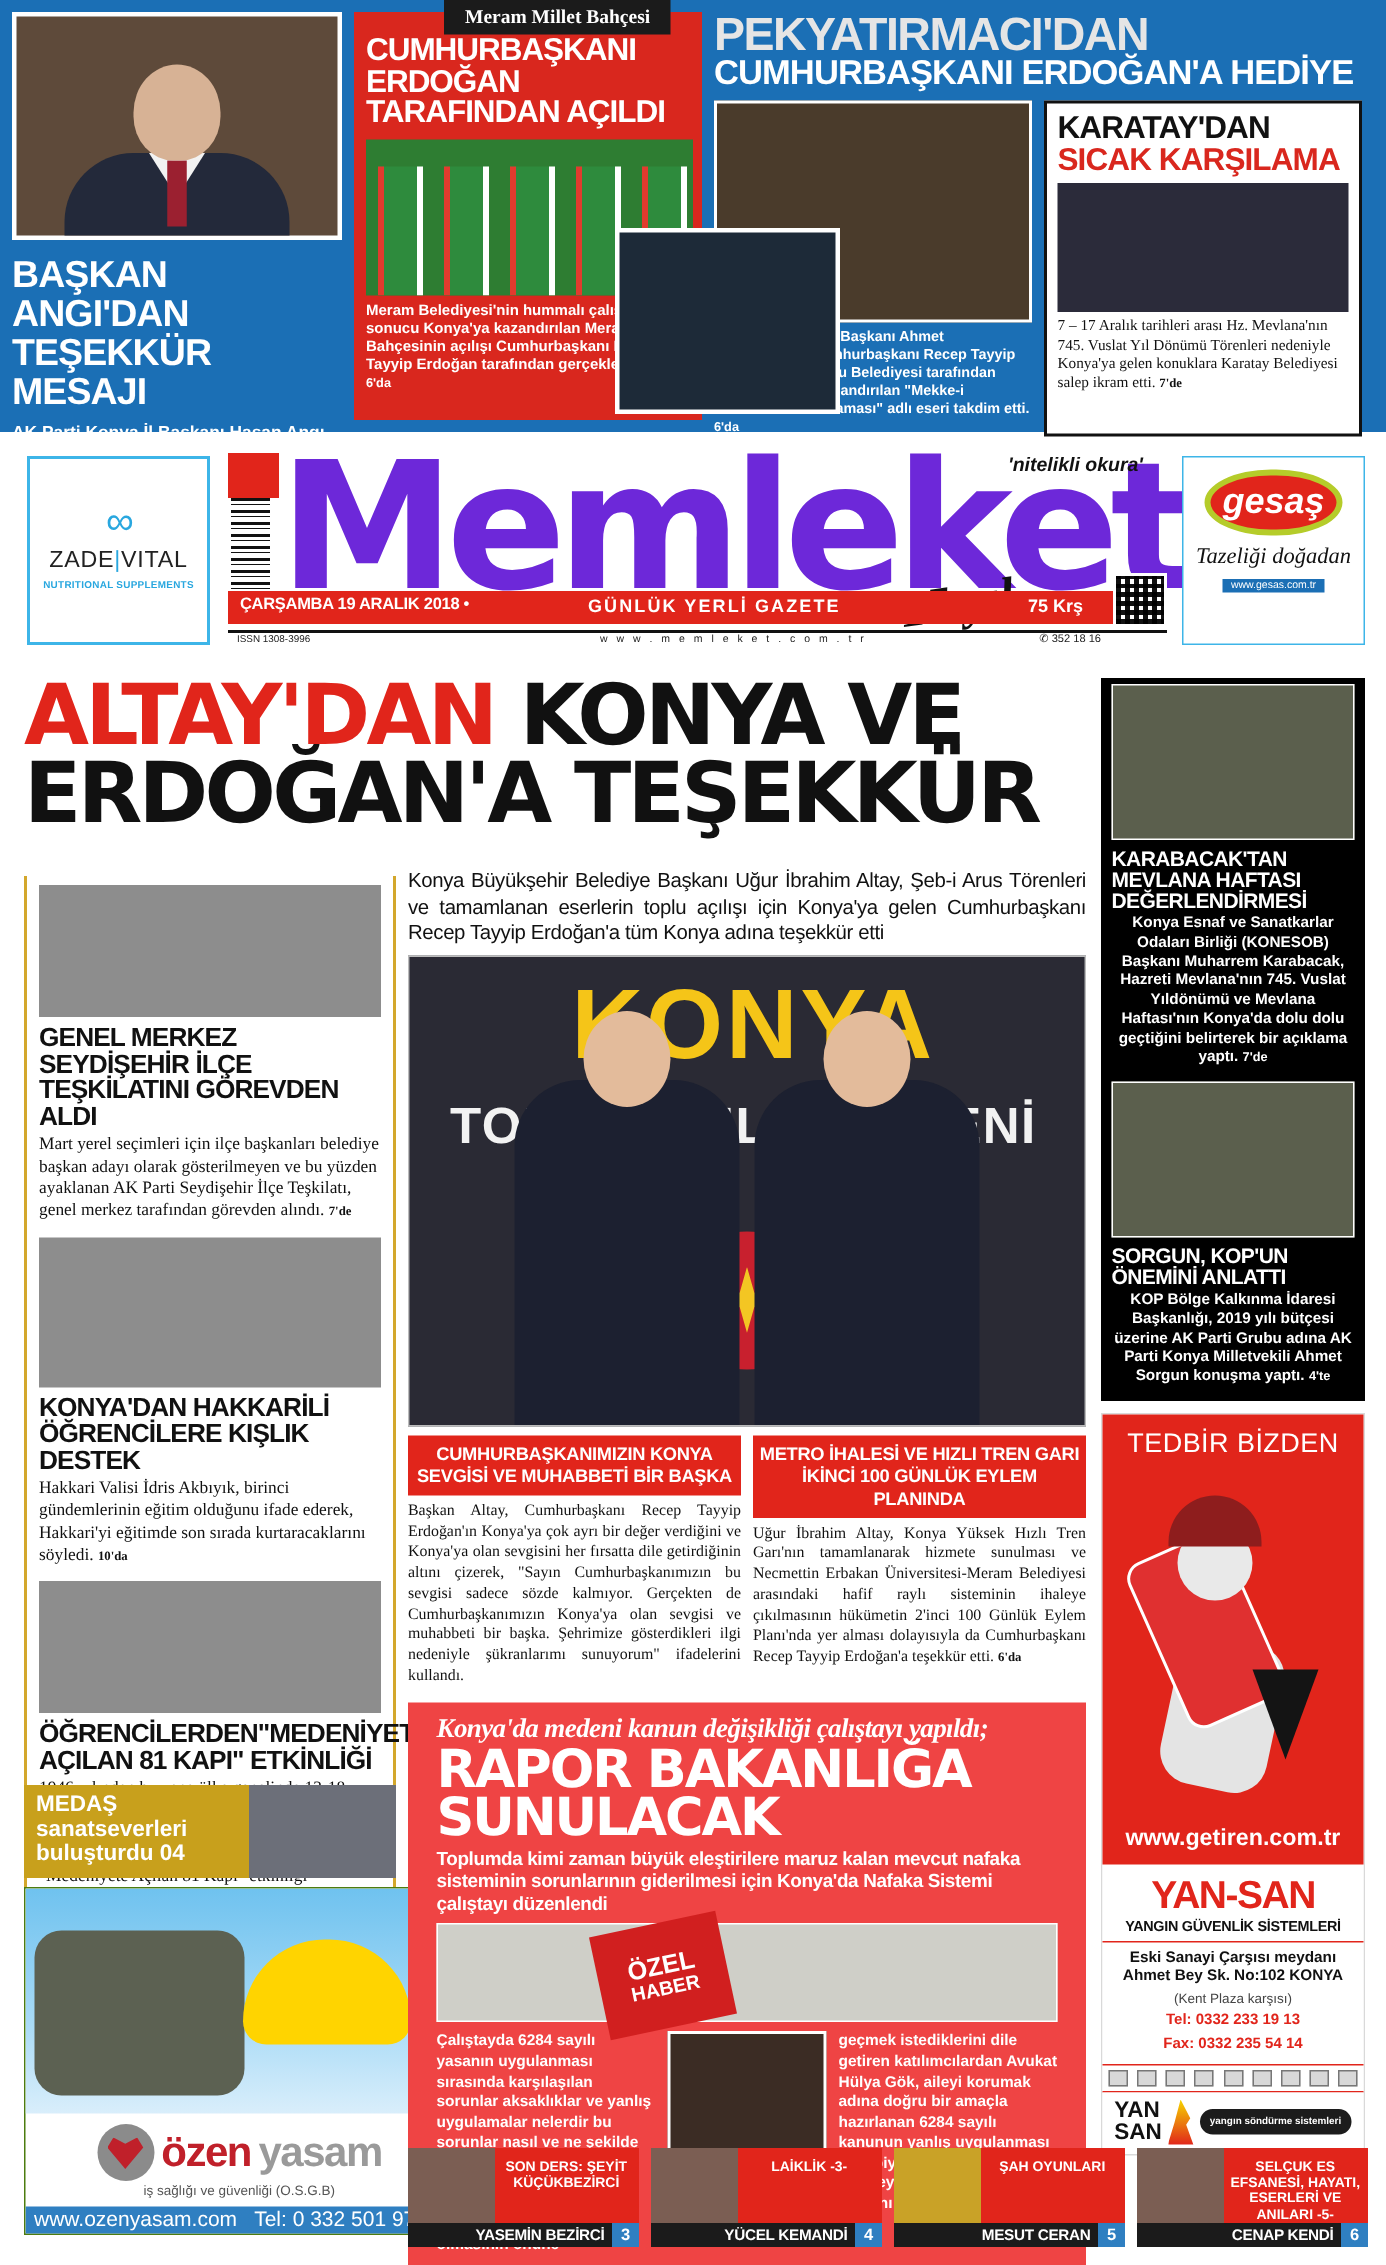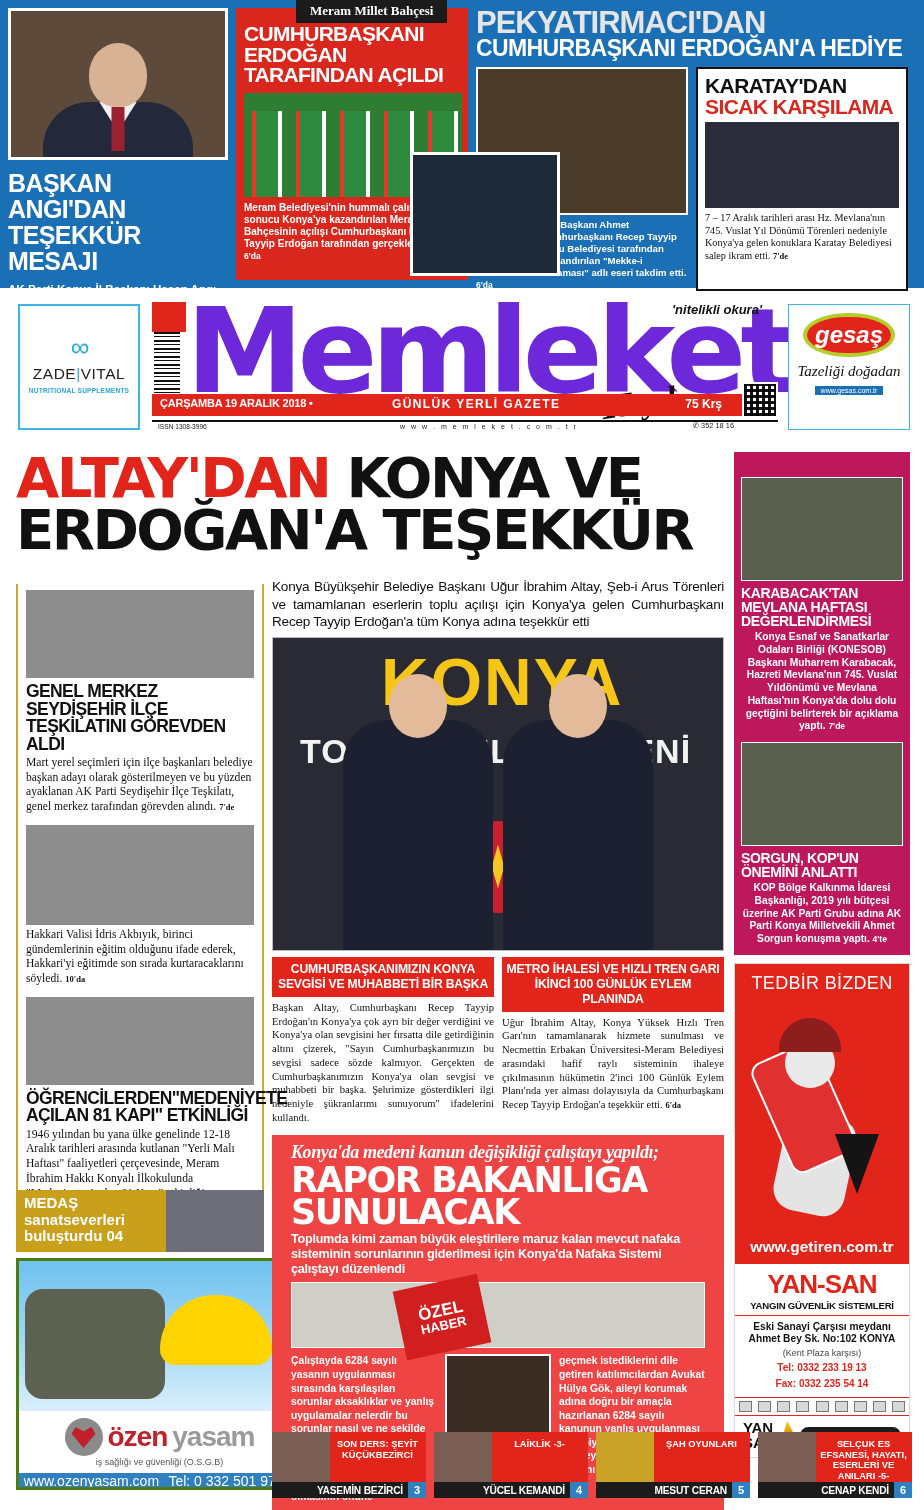--- a/index.html
+++ b/index.html
@@ -94,21 +94,21 @@
   .colL { position:absolute; left:16px; top:584px; width:248px; border:2px solid #d3a72c; border-top:none; padding:6px 8px 8px; }
   .colL .ph { width:100%; background:#8d8d8d; }
   .colL h3 { font-size:17.5px; font-weight:bold; line-height:1.0; letter-spacing:-0.6px; margin-top:5px; color:#111;}
   .colL p { font-family:"Liberation Serif",serif; font-size:11.6px; line-height:1.27; margin-top:3px; color:#111;}
   .colL .sp { height:10px; }
 
   .medas { position:absolute; left:16px; top:1190px; width:248px; height:62px; background:#c8a01c; display:flex; }
   .medas .txt { width:150px; color:#fff; font-weight:bold; font-size:15px; line-height:1.1; padding:5px 0 0 8px;}
   .medas .ph  { flex:1; background:#6c6f79; }
 
-  .ozen { position:absolute; left:16px; top:1258px; width:287px; height:232px; border:3px solid #4d7c0f; background:#fff; overflow:hidden;}
+  .ozen { position:absolute; left:16px; top:1258px; width:287px; height:232px; border:1px solid #4d7c0f; background:#fff; overflow:hidden;}
   .ozen .sky { height:150px; background:linear-gradient(180deg,#6fc2ef 0%,#a9dbf6 60%,#d9eefb 100%); position:relative;}
   .ozen .helm{ position:absolute; right:28px; top:34px; width:112px; height:70px; background:#ffd400; border-radius:56px 56px 16px 16px;}
   .ozen .arm { position:absolute; left:6px; top:28px; width:140px; height:110px; background:#5c6152; border-radius:18px;}
   .ozen .logo{ height:52px; display:flex; align-items:center; justify-content:center; gap:5px; }
   .ozen .gear{ width:38px; height:38px; border-radius:50%; background:#8b8b8b; position:relative;}
   .ozen .heart{ position:absolute; left:7px; top:9px; width:24px; height:21px; background:#c0202a; clip-path:polygon(50% 100%,0 32%,17% 0,50% 20%,83% 0,100% 32%);}
   .ozen .w1 { font-size:28px; font-weight:bold; color:#c0202a; letter-spacing:-1px;}
   .ozen .w2 { font-size:28px; font-weight:bold; color:#9a9a9a; letter-spacing:-1px;}
   .ozen .sub{ text-align:center; font-size:9px; color:#555; margin-top:-6px;}
   .ozen .bar{ height:26px; background:#2f7fc1; color:#fff; display:flex; align-items:flex-start; justify-content:space-around; font-size:14px; margin-top:6px;}
@@ -138,21 +138,21 @@
   .teal .grid { display:flex; gap:8px; margin-top:6px; position:relative;}
   .teal .gcol { flex:1; color:#fff; font-size:10.3px; line-height:1.32; font-weight:bold;}
   .teal .gph { width:106px; height:108px; background:#3b2c24; border:2px solid #fff; align-self:flex-start;}
   .ozel { position:absolute; left:108px; top:-72px; width:86px; height:70px; background:#d11f1f; color:#fff;
           font-weight:bold; font-size:17px; transform:rotate(-12deg); display:flex; flex-direction:column;
           align-items:center; justify-content:center; line-height:1; z-index:6; }
   .ozel small{ font-size:13px; }
 
   
   .colR { position:absolute; left:734px; top:452px; width:176px; }
-  .orangeBox { background:#be185d; padding:25px 7px 9px; }
+  .orangeBox { background:#000000; padding:4px 7px 9px; }
   .orangeBox .ph { width:100%; height:104px; background:#5b5f4d; border:1px solid #fff;}
   .orangeBox h4 { color:#fff; font-weight:bold; font-size:14px; line-height:1.0; margin-top:5px; letter-spacing:-0.4px;}
   .orangeBox p { color:#fff; font-size:10.2px; line-height:1.25; margin-top:3px; font-weight:600;text-align:center;}
   .orangeBox .sp { height:9px; }
 
   .yansan { margin-top:8px; border:1px solid #d9d9d9; }
   .ys-red { background:#e1251b; height:300px; position:relative; }
   .ys-title { color:#fff; font-size:18px; text-align:center; padding-top:9px; letter-spacing:0.3px;}
   .ys-ext { position:absolute; left:34px; top:84px; width:70px; height:120px; background:#e03030; border-radius:12px; transform:rotate(-24deg); border:2px solid #fff;}
   .ys-helm{ position:absolute; left:44px; top:54px; width:62px; height:34px; background:#8e1d1d; border-radius:34px 34px 0 0;}
@@ -289,20 +289,21 @@
     </div>
     <div class="hm-l2">ERDOĞAN'A TEŞEKKÜR</div>
   </div>
 
   <div class="colL">
     <div class="ph" style="height:88px"></div>
     <h3>GENEL MERKEZ SEYDİŞEHİR İLÇE TEŞKİLATINI GÖREVDEN ALDI</h3>
     <p><span>Mart yerel seçimleri için ilçe başkanları belediye başkan adayı olarak gösterilmeyen ve bu yüzden ayaklanan AK Parti Seydişehir İlçe Teşkilatı, genel merkez tarafından görevden alındı.</span> <span class="pg">7'de</span></p>
     <div class="sp"></div>
     <div class="ph" style="height:100px"></div>
+    <h3>KONYA'DAN HAKKARİLİ ÖĞRENCİLERE KIŞLIK DESTEK</h3>
     <p><span>Hakkari Valisi İdris Akbıyık, birinci gündemlerinin eğitim olduğunu ifade ederek, Hakkari'yi eğitimde son sırada kurtaracaklarını söyledi.</span> <span class="pg">10'da</span></p>
     <div class="sp"></div>
     <div class="ph" style="height:88px"></div>
     <h3>ÖĞRENCİLERDEN"MEDENİYETE AÇILAN 81 KAPI" ETKİNLİĞİ</h3>
     <p><span>1946 yılından bu yana ülke genelinde 12-18 Aralık tarihleri arasında kutlanan "Yerli Malı Haftası" faaliyetleri çerçevesinde, Meram İbrahim Hakkı Konyalı İlkokulunda "Medeniyete Açılan 81 Kapı" etkinliği düzenlendi.</span> <span class="pg">4'te</span></p>
   </div>
 
   <div class="medas">
     <div class="txt">
       <div>MEDAŞ</div>

